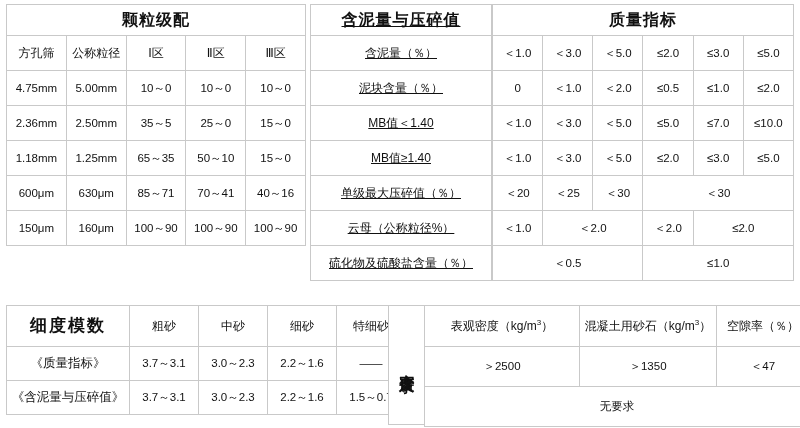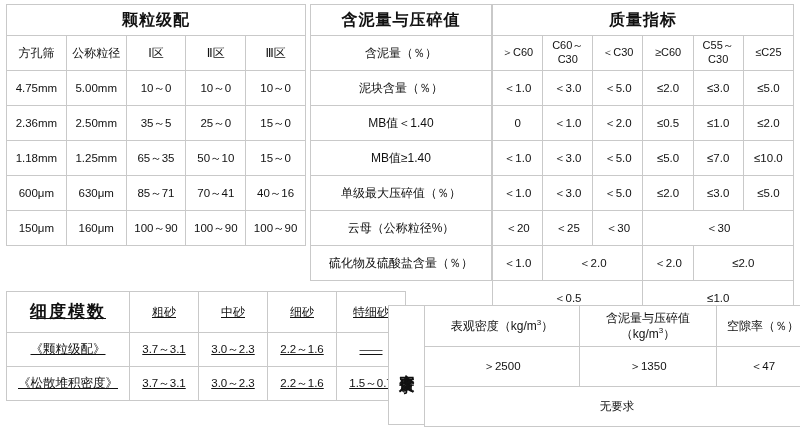--- a/index.html
+++ b/index.html
@@ -29,31 +29,31 @@
   
   #grading{position:absolute;left:6px;top:4px;width:300px;}
   #grading td{height:34px;}
   #grading .title{height:30px;}
   #grading .col1{width:62px;}
   #grading .col2{width:70px;margin-left:29px;}
   #grading .colz{width:56px;}
 
   
   #mud{position:absolute;left:310px;top:4px;width:182px;}
-  #mud td{height:34px;}
+  #mud td{height:34px;text-decoration:underline;}
   #mud .title{height:30px;}
 
   
   #quality{position:absolute;left:492px;top:4px;width:302px;}
   #quality td{height:34px;}
   #quality .title{height:30px;}
   #quality .qc{width:60px;font-size:11px;}
 
   
-  #fineness{position:absolute;left:6px;top:291px;width:380px;text-decoration:underline;}
+  #fineness{position:absolute;left:6px;top:305px;width:380px;}
   #fineness td{height:33px;}
   #fineness .title{height:40px;}
   #fineness .namecol{width:118px;font-size:12.5px;}
   #fineness .fcol{width:64px;}
   #fineness .bigtitle{font-size:17px;font-weight:bold;letter-spacing:2px;}
 
   
   #density-label{
     position:absolute;left:388px;top:305px;width:36px;height:118px;
     border:1px solid #c9c9c9;background:#fff;
@@ -156,28 +156,20 @@
         </tr>
   </tbody>
     </table>
 
   <table id="quality">
     <tbody>
         <tr>
       <td class="title hdr" colspan="6">质量指标</td>
     </tr>
     <tr>
-      <td class="qc">＞C60</td>
-      <td class="qc">C60～C30</td>
-      <td class="qc">＜C30</td>
-      <td class="qc">≥C60</td>
-      <td class="qc">C55～C30</td>
-      <td class="qc">≤C25</td>
-    </tr>
-    <tr>
       <td>＜1.0</td>
       <td>＜3.0</td>
       <td>＜5.0</td>
       <td>≤2.0</td>
       <td>≤3.0</td>
       <td>≤5.0</td>
     </tr>
     <tr>
       <td>0</td>
       <td>＜1.0</td>
@@ -224,45 +216,45 @@
   <table id="fineness">
     <tbody>
         <tr>
       <td class="title namecol bigtitle" rowspan="1">细度模数</td>
       <td class="title fcol sub">粗砂</td>
       <td class="title fcol sub">中砂</td>
       <td class="title fcol sub">细砂</td>
       <td class="title fcol sub">特细砂</td>
     </tr>
     <tr>
-      <td class="namecol">《颗粒级配》</td>
+      <td class="namecol">《质量指标》</td>
       <td>3.7～3.1</td>
       <td>3.0～2.3</td>
       <td>2.2～1.6</td>
       <td>——</td>
     </tr>
     <tr>
-      <td class="namecol">《松散堆积密度》</td>
+      <td class="namecol">《含泥量与压碎值》</td>
       <td>3.7～3.1</td>
       <td>3.0～2.3</td>
       <td>2.2～1.6</td>
       <td>1.5～0.7</td>
     </tr>
   </tbody>
     </table>
 
   <div id="density-label">
     <span>密度要求</span>
   </div>
 
   <table id="density">
     <tbody>
         <tr>
       <td class="dh dcol1"><span>表观密度（kg/m</span><sup>3</sup><span>）</span></td>
-      <td class="dh dcol2"><span>含泥量与压碎值（kg/m</span><sup>3</sup><span>）</span></td>
+      <td class="dh dcol2"><span>混凝土用砂石（kg/m</span><sup>3</sup><span>）</span></td>
       <td class="dh dcol3">空隙率（％）</td>
     </tr>
     <tr>
       <td>＞2500</td>
       <td>＞1350</td>
       <td>＜47</td>
     </tr>
     <tr>
       <td colspan="3">无要求</td>
     </tr>

